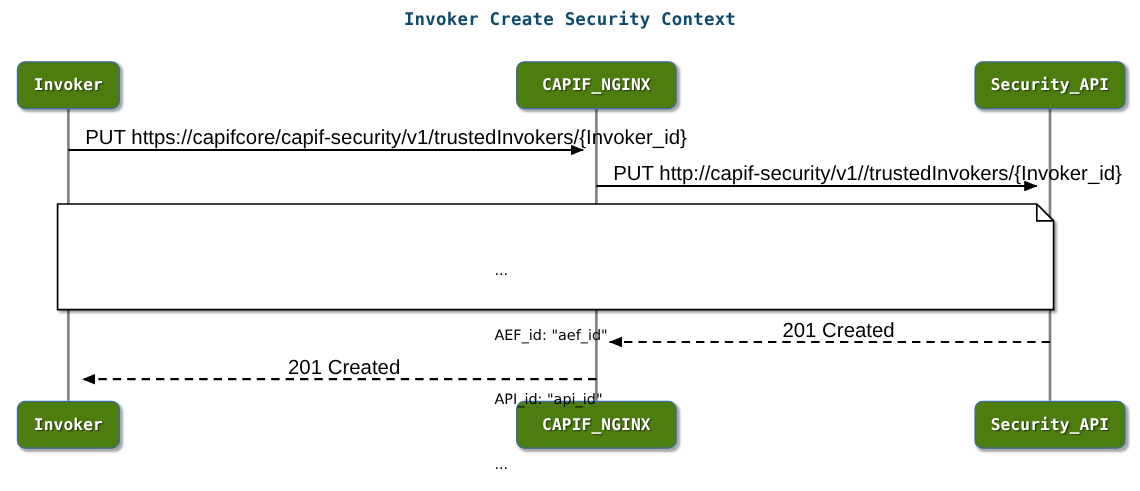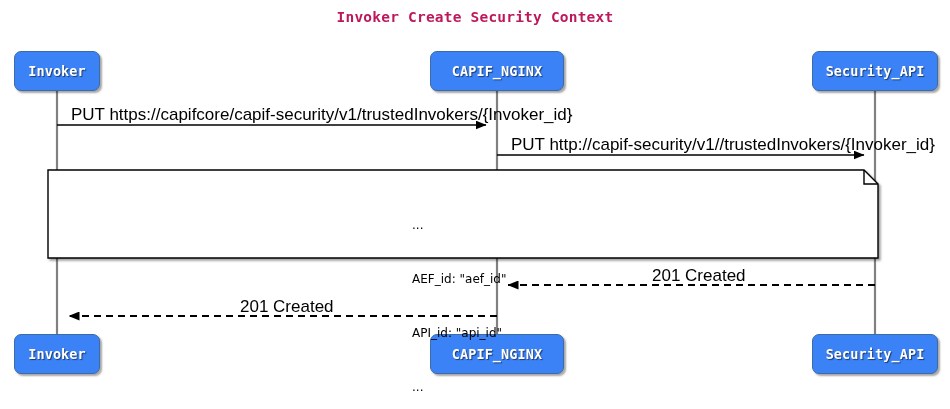--- a/index.html
+++ b/index.html
@@ -38,29 +38,29 @@
   .diagram-title {
     position: absolute;
     left: 0;
     top: 9px;
     width: 950px;
     text-align: center;
     font-family: "DejaVu Sans Mono", "Liberation Mono", monospace;
     font-size: 14.5px;
     font-weight: 700;
     letter-spacing: 0.2px;
-    color: #be185d;
+    color: #0c4a6e;
     white-space: nowrap;
   }
 
   
   .participant {
     position: absolute;
     box-sizing: border-box;
-    background: #3b82f6;
+    background: #4d7c0f;
     border: 1px solid #3d6ba5;
     border-radius: 7px;
     box-shadow: 2px 2px 2px rgba(0, 0, 0, 0.35);
     display: flex;
     align-items: center;
     justify-content: center;
     color: #ffffff;
     font-family: "DejaVu Sans Mono", "Liberation Mono", monospace;
     font-size: 13.5px;
     font-weight: 700;

